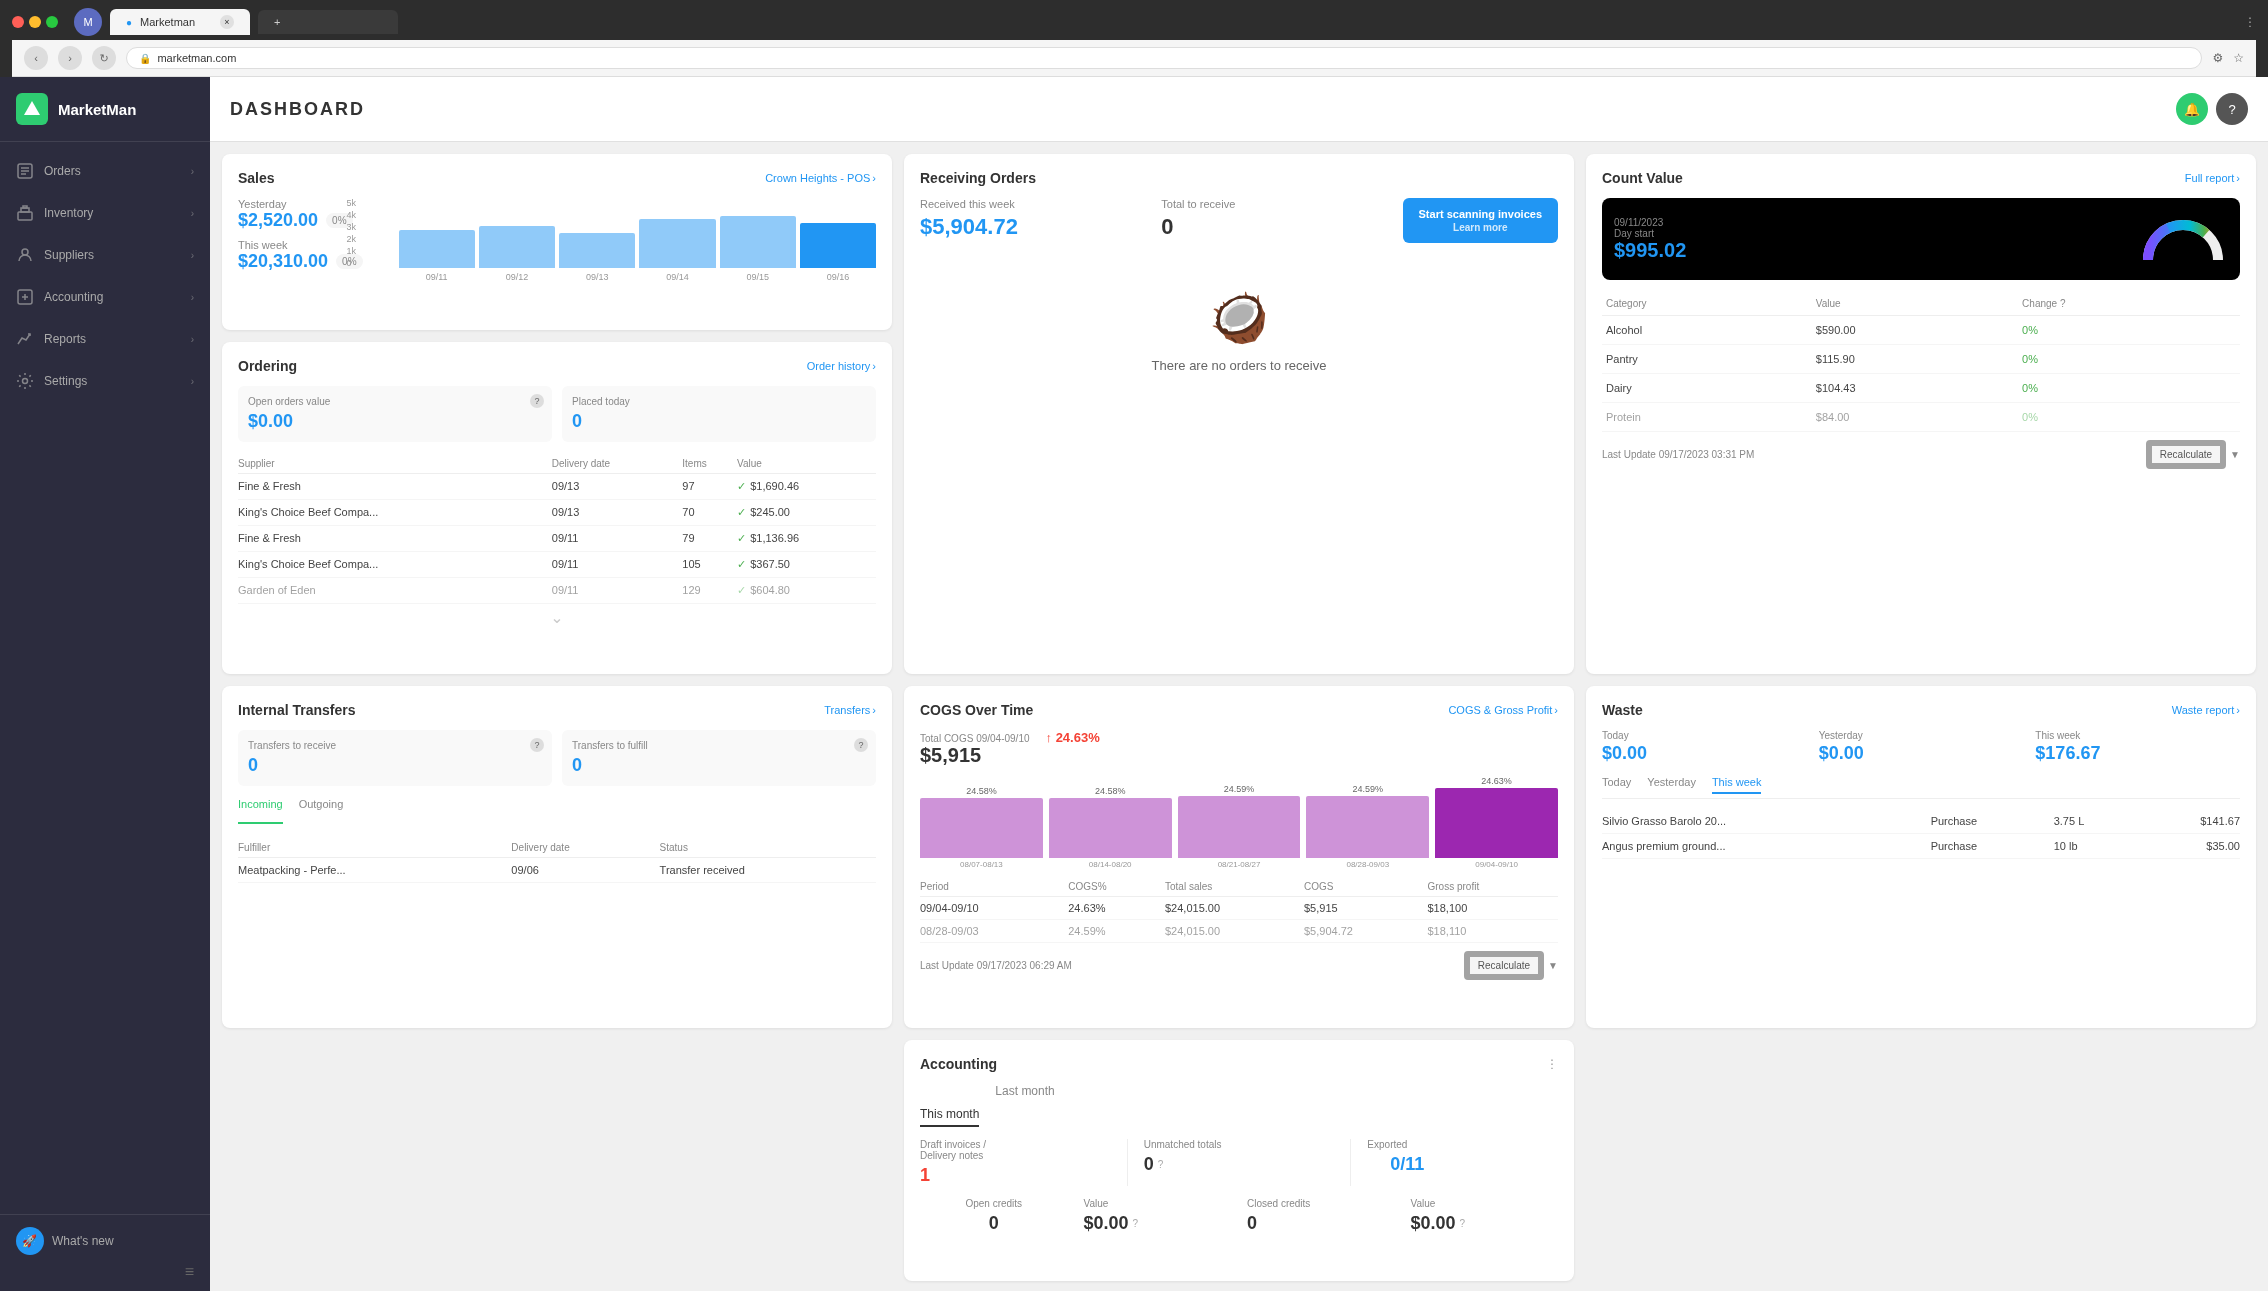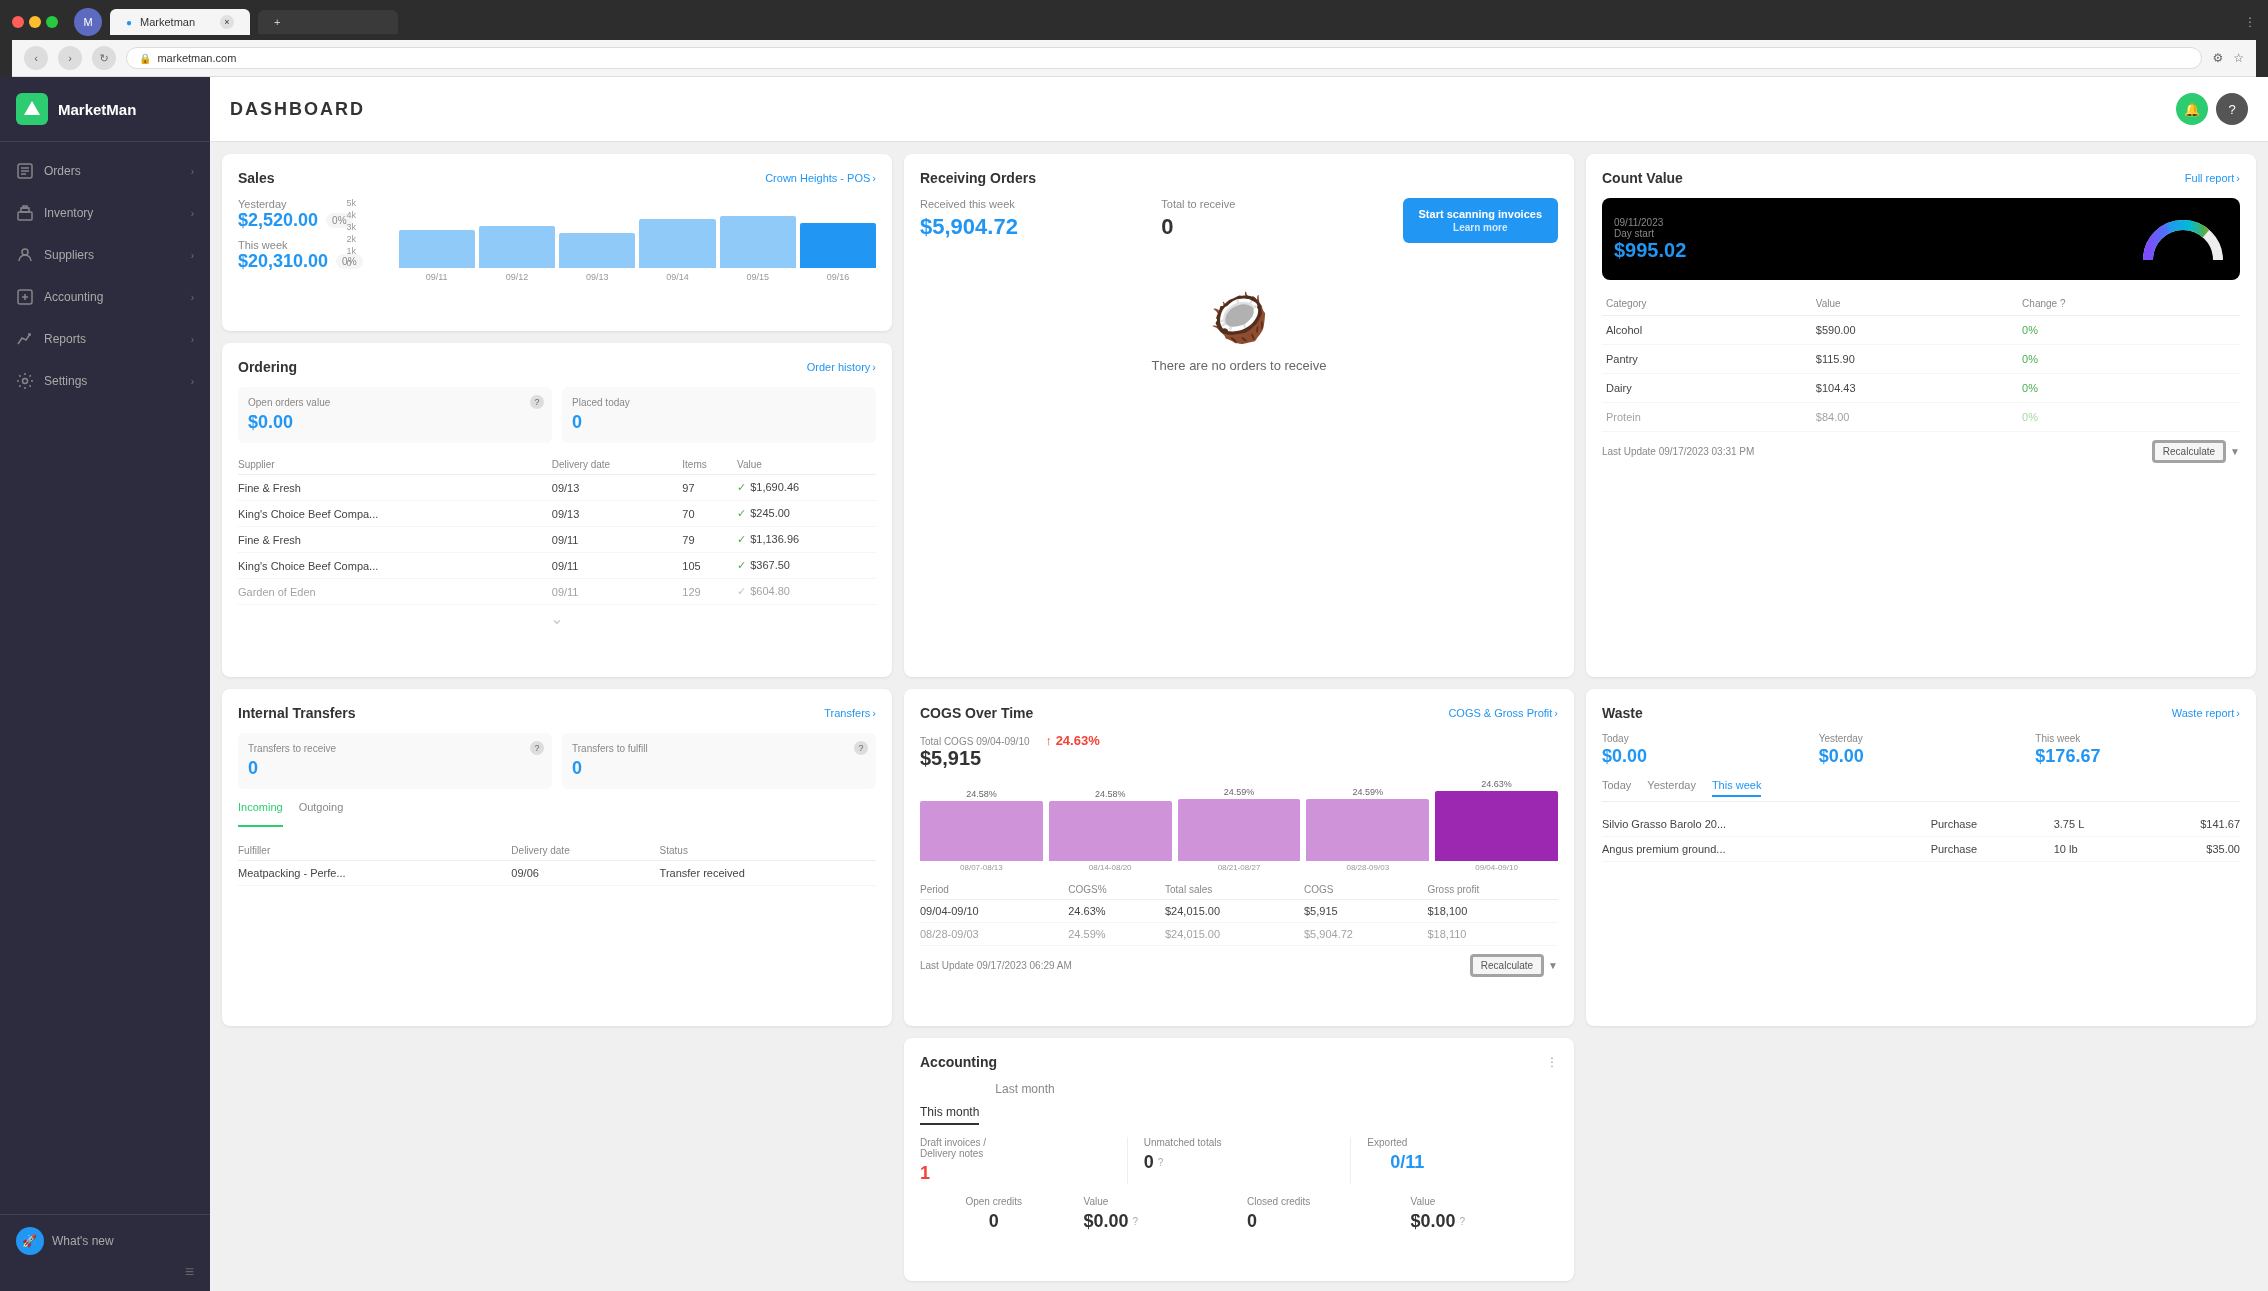--- a/index.html
+++ b/index.html
@@ -92,21 +92,21 @@
     .no-orders { display: flex; flex-direction: column; align-items: center; justify-content: center; padding: 30px; }
     .no-orders-img { font-size: 48px; margin-bottom: 12px; }
     .no-orders-text { font-size: 13px; color: #666; }
 
     
     .cogs-card { grid-column: 2; grid-row: 3; }
     .cogs-table { width: 100%; border-collapse: collapse; margin-top: 8px; }
     .cogs-table th { font-size: 10px; color: #888; font-weight: 500; text-align: left; padding: 4px 0; border-bottom: 1px solid #eee; }
     .cogs-table td { font-size: 11px; color: #444; padding: 5px 0; border-bottom: 1px solid #f5f5f5; }
     .update-bar { display: flex; align-items: center; justify-content: space-between; margin-top: 8px; font-size: 10px; color: #888; }
-    .recalc-btn { background: #f5f5f5; border: 3px solid #a3a3a3; border-radius: 4px; padding: 3px 8px; cursor: pointer; font-size: 10px; color: #555; }
+    .recalc-btn { background: #f5f5f5; border: 6px solid #a3a3a3; border-radius: 4px; padding: 3px 8px; cursor: pointer; font-size: 10px; color: #555; }
 
     
     .count-card { grid-column: 3; grid-row: 1 / 3; }
     .count-table { width: 100%; border-collapse: collapse; }
     .count-table th { font-size: 10px; color: #888; font-weight: 500; text-align: left; padding: 6px 4px; border-bottom: 1px solid #eee; }
     .count-table td { font-size: 11px; color: #444; padding: 8px 4px; border-bottom: 1px solid #f5f5f5; }
     .count-update { font-size: 10px; color: #888; margin-top: 8px; display: flex; align-items: center; justify-content: space-between; }
 
     
     .waste-card { grid-column: 3; grid-row: 3; }

